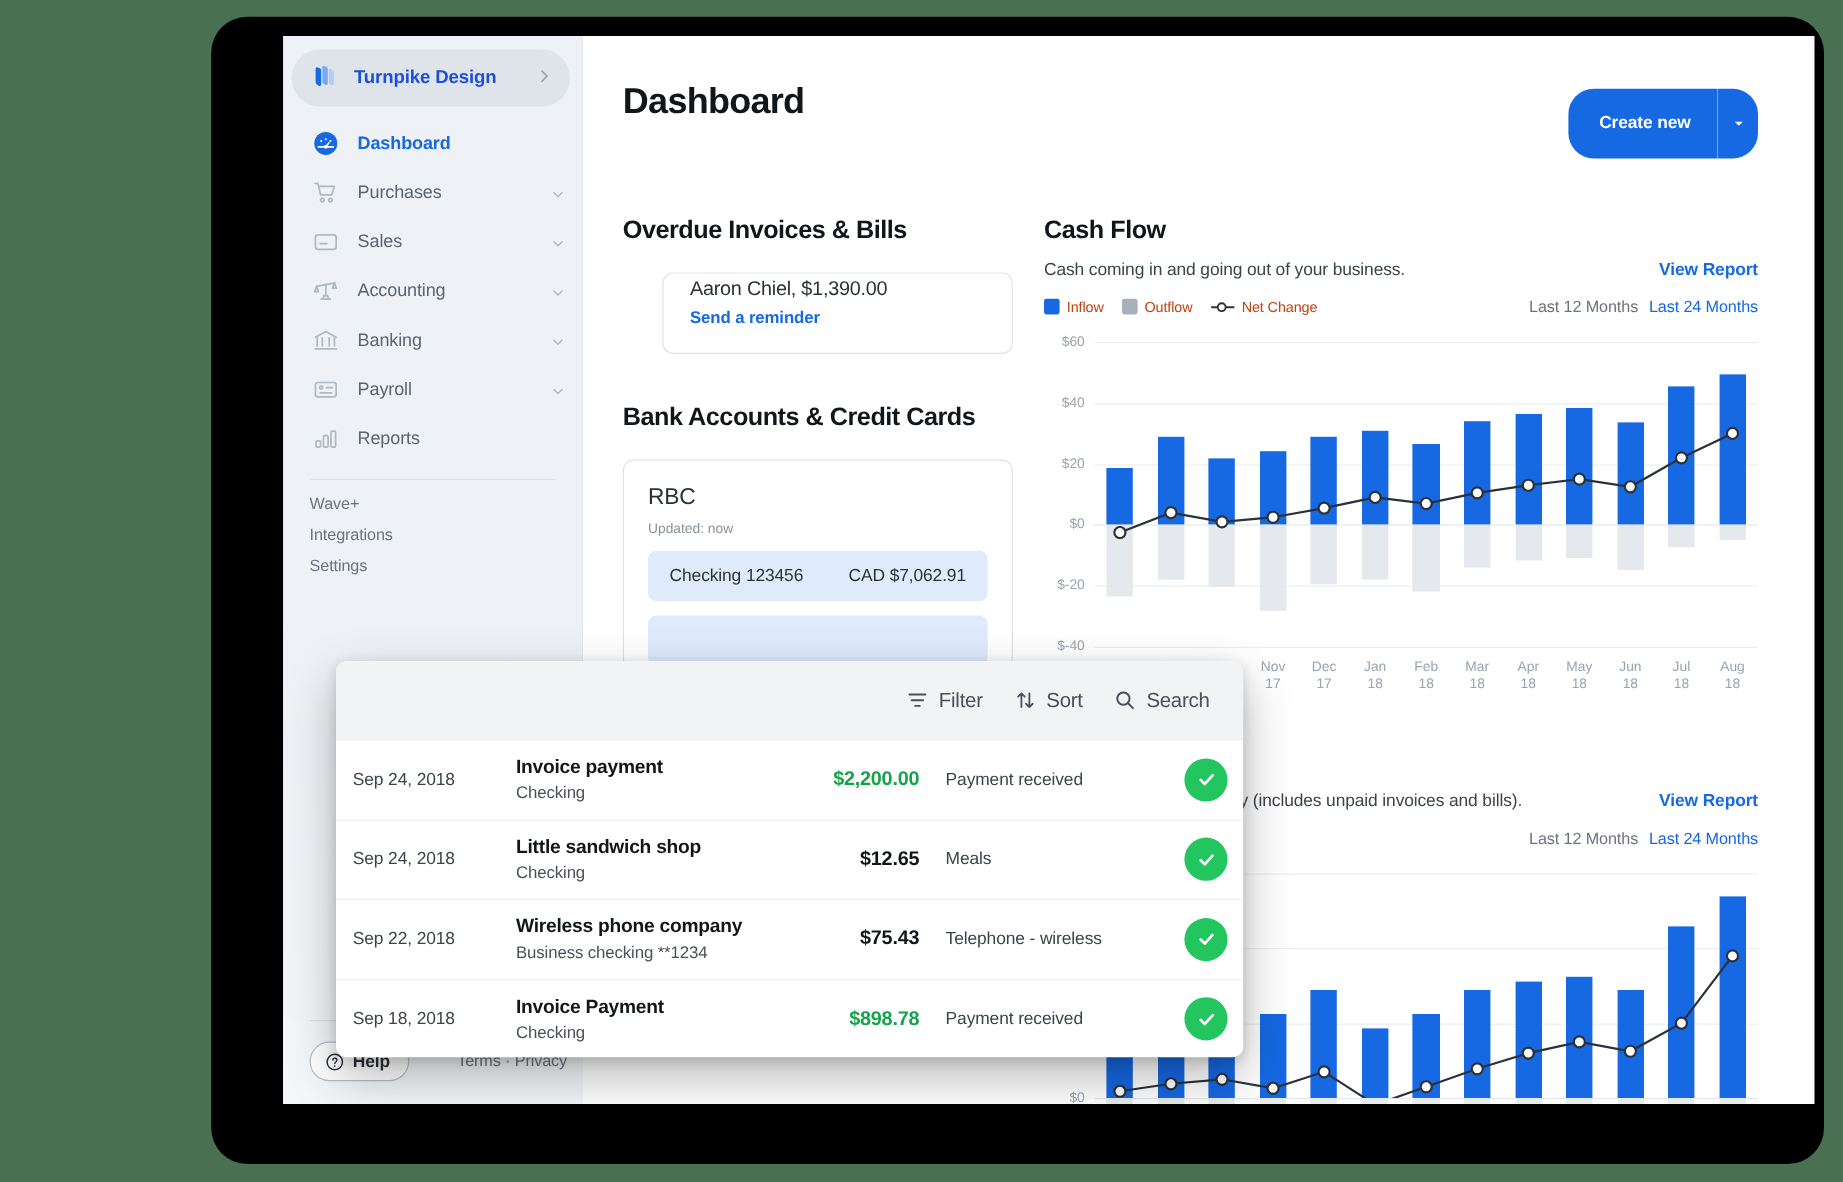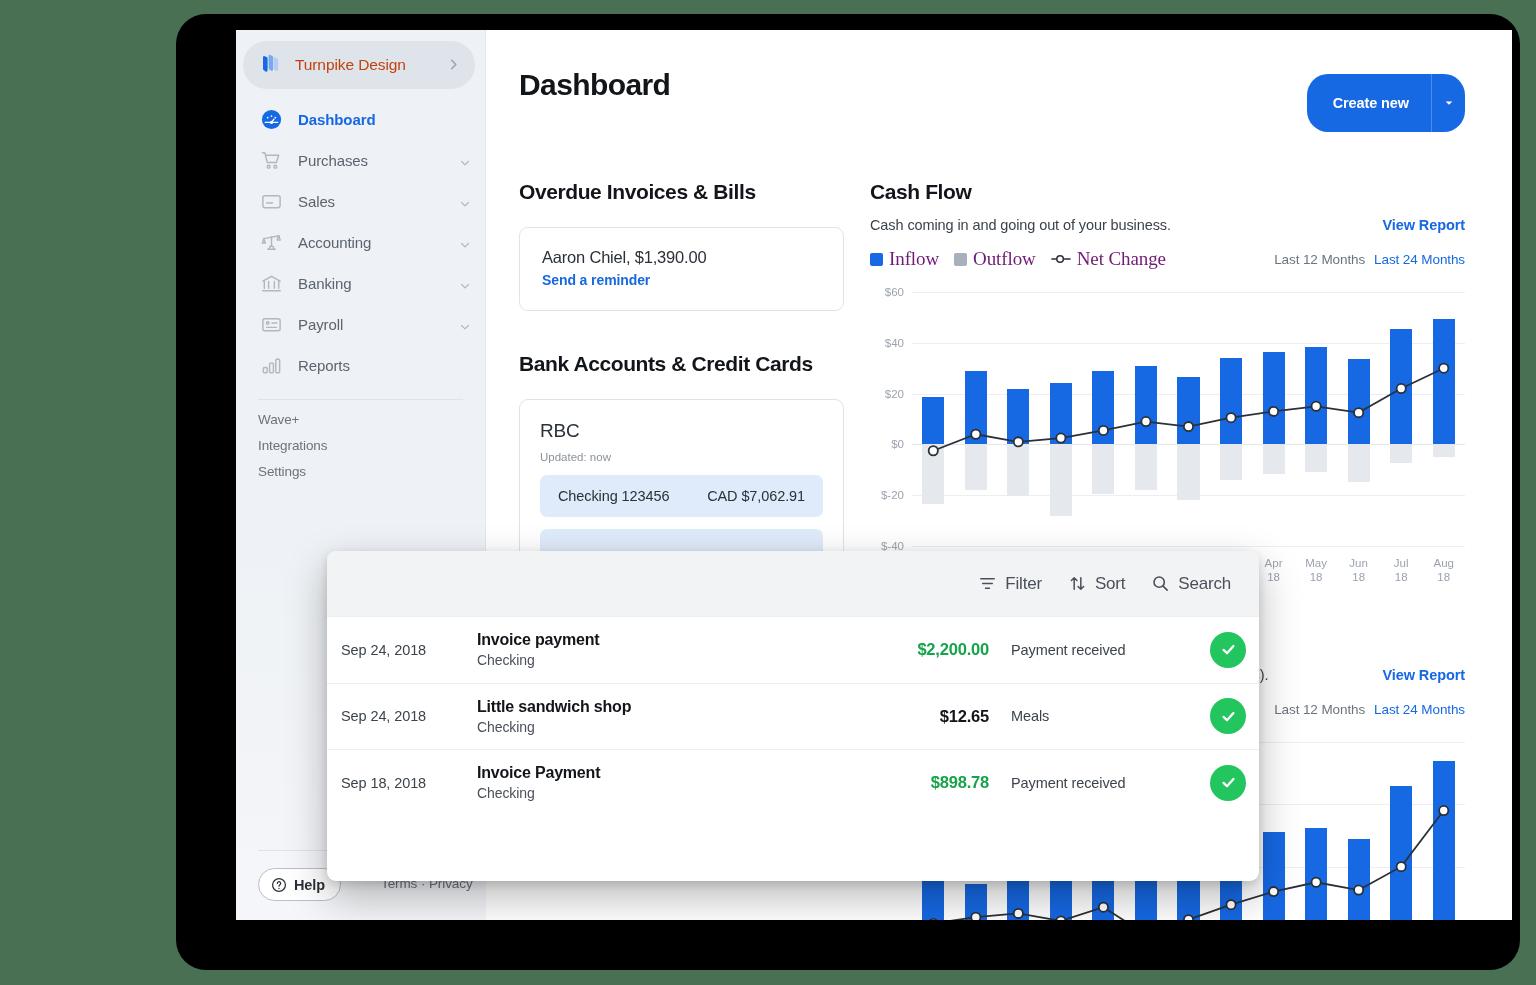--- a/index.html
+++ b/index.html
@@ -28,21 +28,21 @@
     position:absolute; left:0; top:0; width:250px; height:890px;
     background:linear-gradient(180deg,#eef1f5 0%, #eef1f5 55%, #f4f6f9 100%);
     border-right:1px solid #e3e7ed;
   }
   .org-pill {
     margin:11px 10px 0 7px; height:48px; border-radius:24px;
     background:#dfe4eb; display:flex; align-items:center; padding:0 14px 0 16px;
     cursor:pointer;
   }
   .org-logo { width:26px; height:24px; flex:0 0 26px; margin-right:10px; }
-  .org-name { font-size:15.5px; font-weight:normal; color:#c2410c; letter-spacing:-.1px; flex:1;}
+  .org-name { font-size:15.5px; font-weight:bold; color:#1d4ed8; letter-spacing:-.1px; flex:1;}
   .chev-right { color:#9aa3ae; font-size:15px; line-height:1; }
 
   .navlist { margin-top:10px; }
   .navitem {
     display:flex; align-items:center; height:41px; padding:0 14px 0 22px; cursor:pointer;
   }
   .navicon { width:26px; height:24px; flex:0 0 26px; margin-right:14px; display:flex; align-items:center; justify-content:center; }
   .navlabel { font-size:15px; color:#5b646f; letter-spacing:-.1px; flex:1; }
   .navitem.active .navlabel { color:#1668e3; font-weight:bold; }
   .chev-down { width:12px; height:12px; flex:0 0 12px; }
@@ -65,21 +65,21 @@
     background:#1668e3; color:#fff; border:none; width:34px;
     border-radius:0 21px 21px 0; border-left:1px solid #4e8ceb; cursor:pointer;
     display:flex; align-items:center; justify-content:center;
   }
 
   .section-h { font-size:21px; font-weight:bold; color:#12151a; letter-spacing:-.4px; }
 
   
   .col-left { position:absolute; left:33px; top:150px; width:325px; }
   .card { border:1px solid #dfe3e9; border-radius:9px; background:#fff; }
-  .overdue-card { margin-top:23px; padding:20px 22px 22px 22px; }
+  .overdue-card { margin-top:23px; padding:4px 22px 22px 22px;margin-left:33px; }
   .overdue-name { font-size:16.5px; color:#2b3138; letter-spacing:-.2px;}
   .overdue-link { font-size:14px; color:#1668e3; font-weight:bold; margin-top:5px; cursor:pointer; letter-spacing:-.1px;}
 
   .bank-h { margin-top:41px; }
   .bank-card { margin-top:23px; padding:20px 20px 10px 20px; height:175px; overflow:hidden;}
   .bank-name { font-size:19px; color:#2b3138; letter-spacing:-.2px;}
   .bank-upd { font-size:11.5px; color:#8a929b; margin-top:9px; }
   .acct-row {
     margin-top:12px; background:#dfeafb; border-radius:7px; height:42px;
     display:flex; align-items:center; padding:0 18px; cursor:pointer;
@@ -88,38 +88,37 @@
   .acct-bal { font-size:14.5px; color:#2b3138; letter-spacing:-.1px;}
 
   
   .col-right { position:absolute; left:384px; top:150px; right:47px; }
   .chart-sub { font-size:14.5px; color:#3c434b; margin-top:13px; letter-spacing:-.1px;}
   .view-report { font-size:14.5px; color:#1668e3; font-weight:bold; cursor:pointer; letter-spacing:-.1px;}
   .row-between { display:flex; align-items:center; justify-content:space-between; }
   .legend { display:flex; align-items:center; gap:7px; margin-top:15px; }
   .legend-item { display:flex; align-items:center; gap:6px; margin-right:8px; }
   .sw { width:13px; height:13px; border-radius:2px; }
-  .legend-lbl { font-size:19px; color:#701a75; letter-spacing:-.1px;font-family:Liberation Serif, serif;}
+  .legend-lbl { font-size:12px; color:#c2410c; letter-spacing:-.1px;}
   .ranges { display:flex; gap:9px; margin-top:15px; }
   .range { font-size:13.5px; color:#6b747e; cursor:pointer; letter-spacing:-.1px;}
   .range.active { color:#1668e3; font-weight:normal; }
 
   .plot { position:relative; margin-top:14px; }
   .ylab { position:absolute; font-size:11.5px; color:#9aa3ae; text-align:right; width:34px; transform:translateY(-50%); }
   .gline { position:absolute; left:42px; right:0; height:1px; background:#eceef1; }
   .zline { background:#e3e6ea; }
   .xlab { position:absolute; font-size:11.5px; color:#9aa3ae; text-align:center; line-height:1.25; transform:translateX(-50%); }
 
   
   .tx-panel {
-    position:absolute; left:44px; top:521px; width:932px; height:330px;
+    position:absolute; left:44px; top:521px; width:756px; height:330px;
     background:#fff; border-radius:9px;
     box-shadow:0 16px 42px rgba(0,0,0,.28), 0 3px 10px rgba(0,0,0,.14);
     overflow:hidden;
-    margin-left:47px;
   }
   .tx-toolbar {
     height:65px; background:#f2f3f5; display:flex; align-items:center;
     justify-content:flex-end; padding-right:28px; gap:26px;
   }
   .tool { display:flex; align-items:center; gap:8px; cursor:pointer; }
   .tool span { font-size:17px; color:#4a5059; letter-spacing:-.2px;}
   .tx-row {
     display:flex; align-items:center; height:66.5px; border-top:1px solid #edeff2; padding:0 0 0 0;
   }
@@ -587,20 +586,36 @@
         <div class="tx-cat">Meals</div>
         <div class="tx-check">
           <span class="checkc">
             <svg viewBox="0 0 20 20" width="19" height="19" fill="none" stroke="#fff" stroke-width="2.4" stroke-linecap="round" stroke-linejoin="round">
                 <path d="M4.8 10.4l3.6 3.6 6.8-7.6"></path>
               </svg>
           </span>
         </div>
       </div>
 
+      <div class="tx-row">
+        <div class="tx-date">Sep 22, 2018</div>
+        <div class="tx-desc">
+          <div class="tx-title">Wireless phone company</div>
+          <div class="tx-sub">Business checking **1234</div>
+        </div>
+        <div class="tx-amt">$75.43</div>
+        <div class="tx-cat">Telephone - wireless</div>
+        <div class="tx-check">
+          <span class="checkc">
+            <svg viewBox="0 0 20 20" width="19" height="19" fill="none" stroke="#fff" stroke-width="2.4" stroke-linecap="round" stroke-linejoin="round">
+                <path d="M4.8 10.4l3.6 3.6 6.8-7.6"></path>
+              </svg>
+          </span>
+        </div>
+      </div>
 
       <div class="tx-row">
         <div class="tx-date">Sep 18, 2018</div>
         <div class="tx-desc">
           <div class="tx-title">Invoice Payment</div>
           <div class="tx-sub">Checking</div>
         </div>
         <div class="tx-amt pos">$898.78</div>
         <div class="tx-cat">Payment received</div>
         <div class="tx-check">

